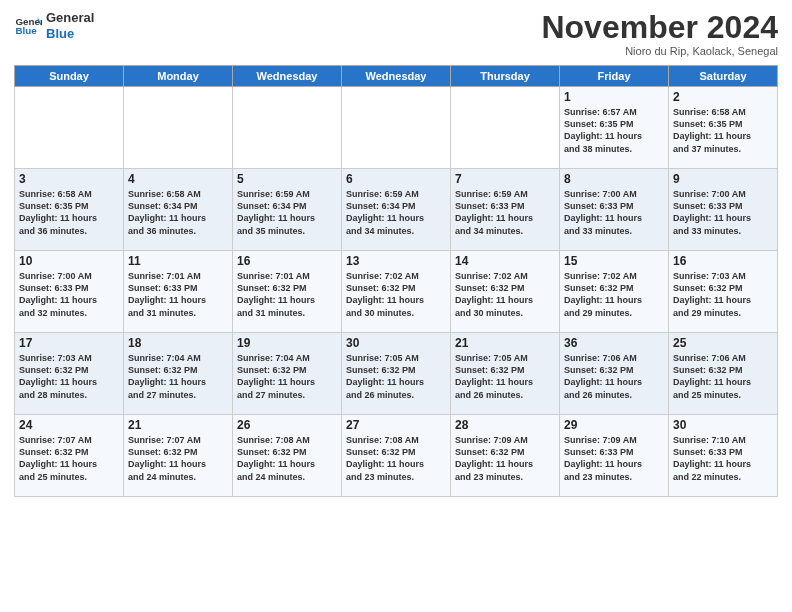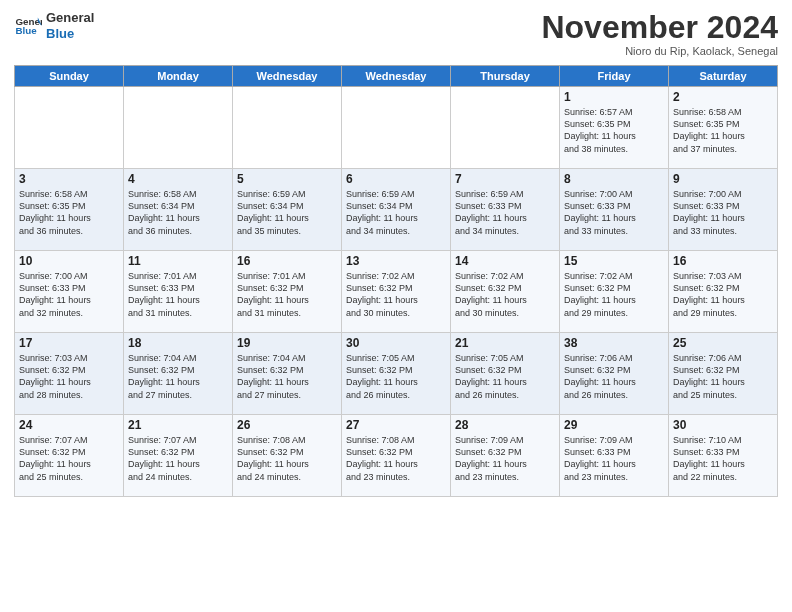--- a/index.html
+++ b/index.html
@@ -77,20 +77,21 @@
       font-size: 12px;
       font-weight: bold;
       color: #222;
       display: block;
       margin-bottom: 2px;
     }
     .day-info {
       font-size: 9px;
       color: #333;
       line-height: 1.35;
+      font-weight: bold;
     }
     .empty-cell {
       background: #fff !important;
     }
   </style>
 </head>
 <body>
 
 <div class="page">
   <div class="header">
@@ -214,21 +215,21 @@
           </td>
           <td>
             <span class="day-num">30</span>
             <div class="day-info">Sunrise: 7:05 AM<br>Sunset: 6:32 PM<br>Daylight: 11 hours<br>and 26 minutes.</div>
           </td>
           <td>
             <span class="day-num">21</span>
             <div class="day-info">Sunrise: 7:05 AM<br>Sunset: 6:32 PM<br>Daylight: 11 hours<br>and 26 minutes.</div>
           </td>
           <td>
-            <span class="day-num">38</span>
+            <span class="day-num">36</span>
             <div class="day-info">Sunrise: 7:06 AM<br>Sunset: 6:32 PM<br>Daylight: 11 hours<br>and 26 minutes.</div>
           </td>
           <td>
             <span class="day-num">25</span>
             <div class="day-info">Sunrise: 7:06 AM<br>Sunset: 6:32 PM<br>Daylight: 11 hours<br>and 25 minutes.</div>
           </td>
         </tr>
         <tr>
           <td>
             <span class="day-num">24</span>

